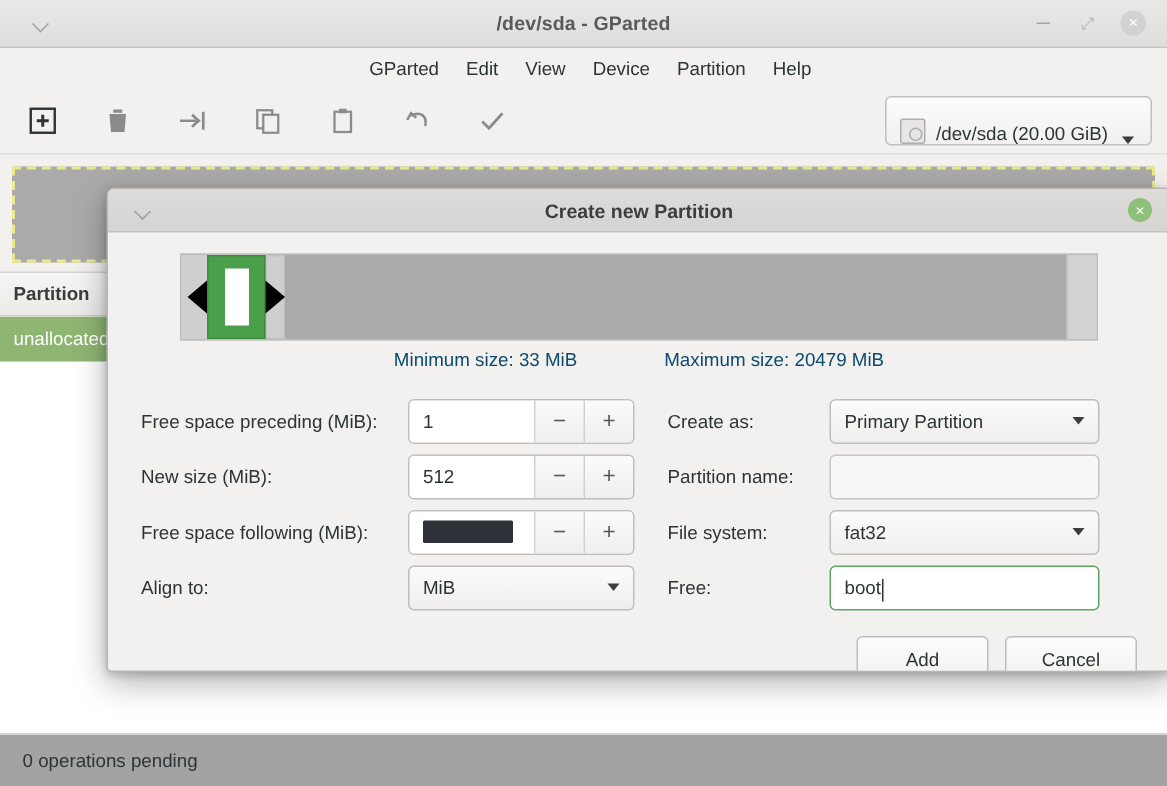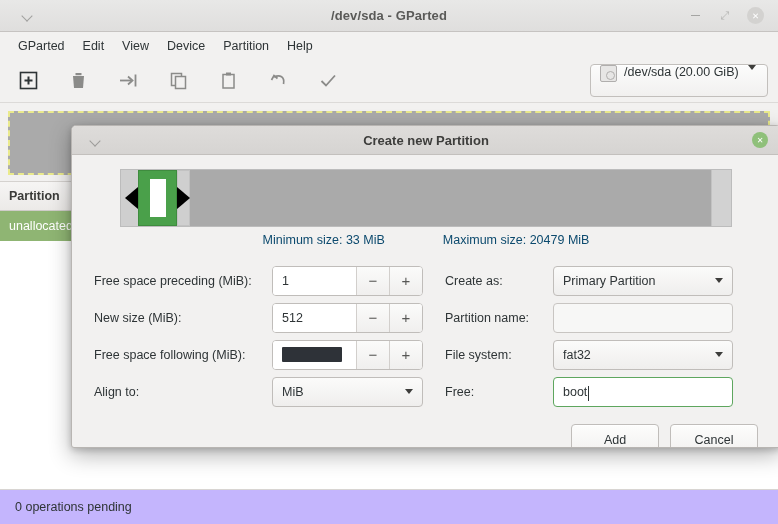--- a/index.html
+++ b/index.html
@@ -65,20 +65,21 @@
   .wbtn.close::after {
     content: "✕"; font-size: 8.5px; color: #ffffff; font-weight: bold;
   }
 
   
   .menubar {
     height: 27px; flex: 0 0 27px;
     background: #f2f1f0;
     display: flex; align-items: center;
     padding-left: 9px;
+    justify-content: center;
   }
   .menu-item {
     padding: 3px 9px; font-size: 12.5px; color: #2e3436;
     cursor: default; border-radius: 2px;
   }
 
   
   .toolbar {
     height: 44px; flex: 0 0 44px;
     background: #f2f1f0;
@@ -90,21 +91,21 @@
     width: 36px; height: 30px;
     display: flex; align-items: center; justify-content: center;
     margin-right: 14px; cursor: default;
   }
   .tool svg { display: block; }
   .device-select {
     margin-left: auto;
     height: 33px; min-width: 178px;
     background: linear-gradient(to bottom, #fcfcfc, #f1f0ef);
     border: 1px solid #c2bfbc; border-radius: 4px;
-    display: flex; align-items: flex-start; gap: 7px;
+    display: flex; align-items: flex-end; gap: 7px;
     padding: 0 11px 0 9px;
     font-size: 12.5px;
     box-shadow: 0 1px 0 rgba(255,255,255,.7) inset;
     cursor: default;
   }
   .disk-ic {
     width: 17px; height: 17px;
     border: 1.3px solid #b0aead; border-radius: 2px;
     background: #e7e6e5; position: relative; flex: 0 0 17px;
   }
@@ -158,21 +159,21 @@
     background: #8fb573; color: #ffffff;
   }
   .row .cell {
     padding: 0 9px; font-size: 12.5px;
     height: 100%; display: flex; align-items: center;
   }
 
   
   .statusbar {
     flex: 0 0 35px;
-    background: #c4b5fd;
+    background: #a3a3a3;
     border-top: 1px solid #d8d5d2;
     display: flex; align-items: center;
     padding-left: 15px;
     font-size: 12.5px; color: #2e3436;
   }
 
   
   .dialog {
     position: absolute;
     left: 71px; top: 125px;

